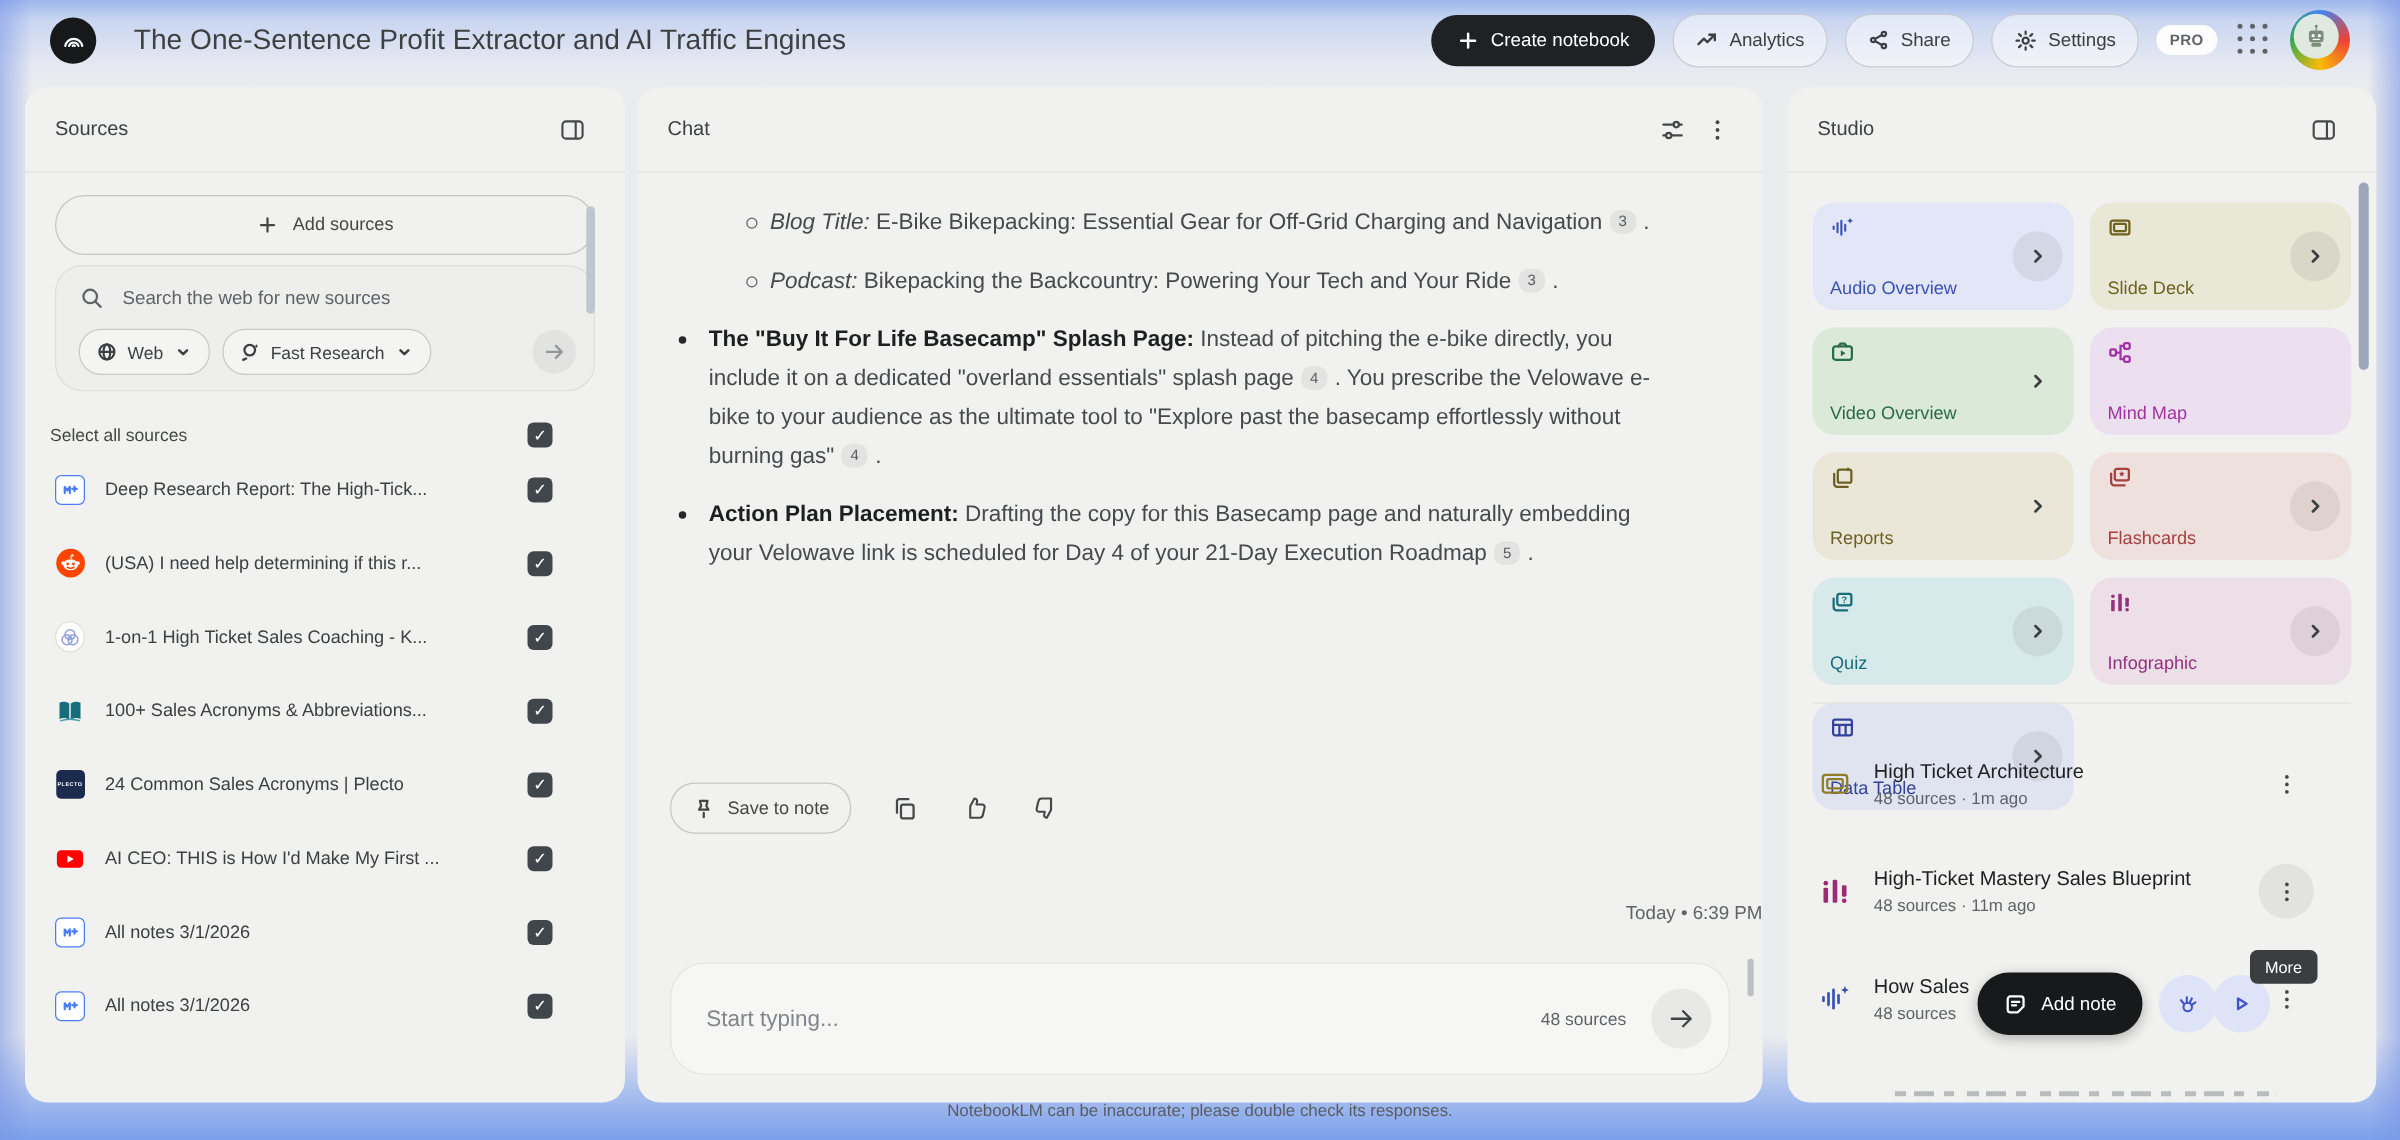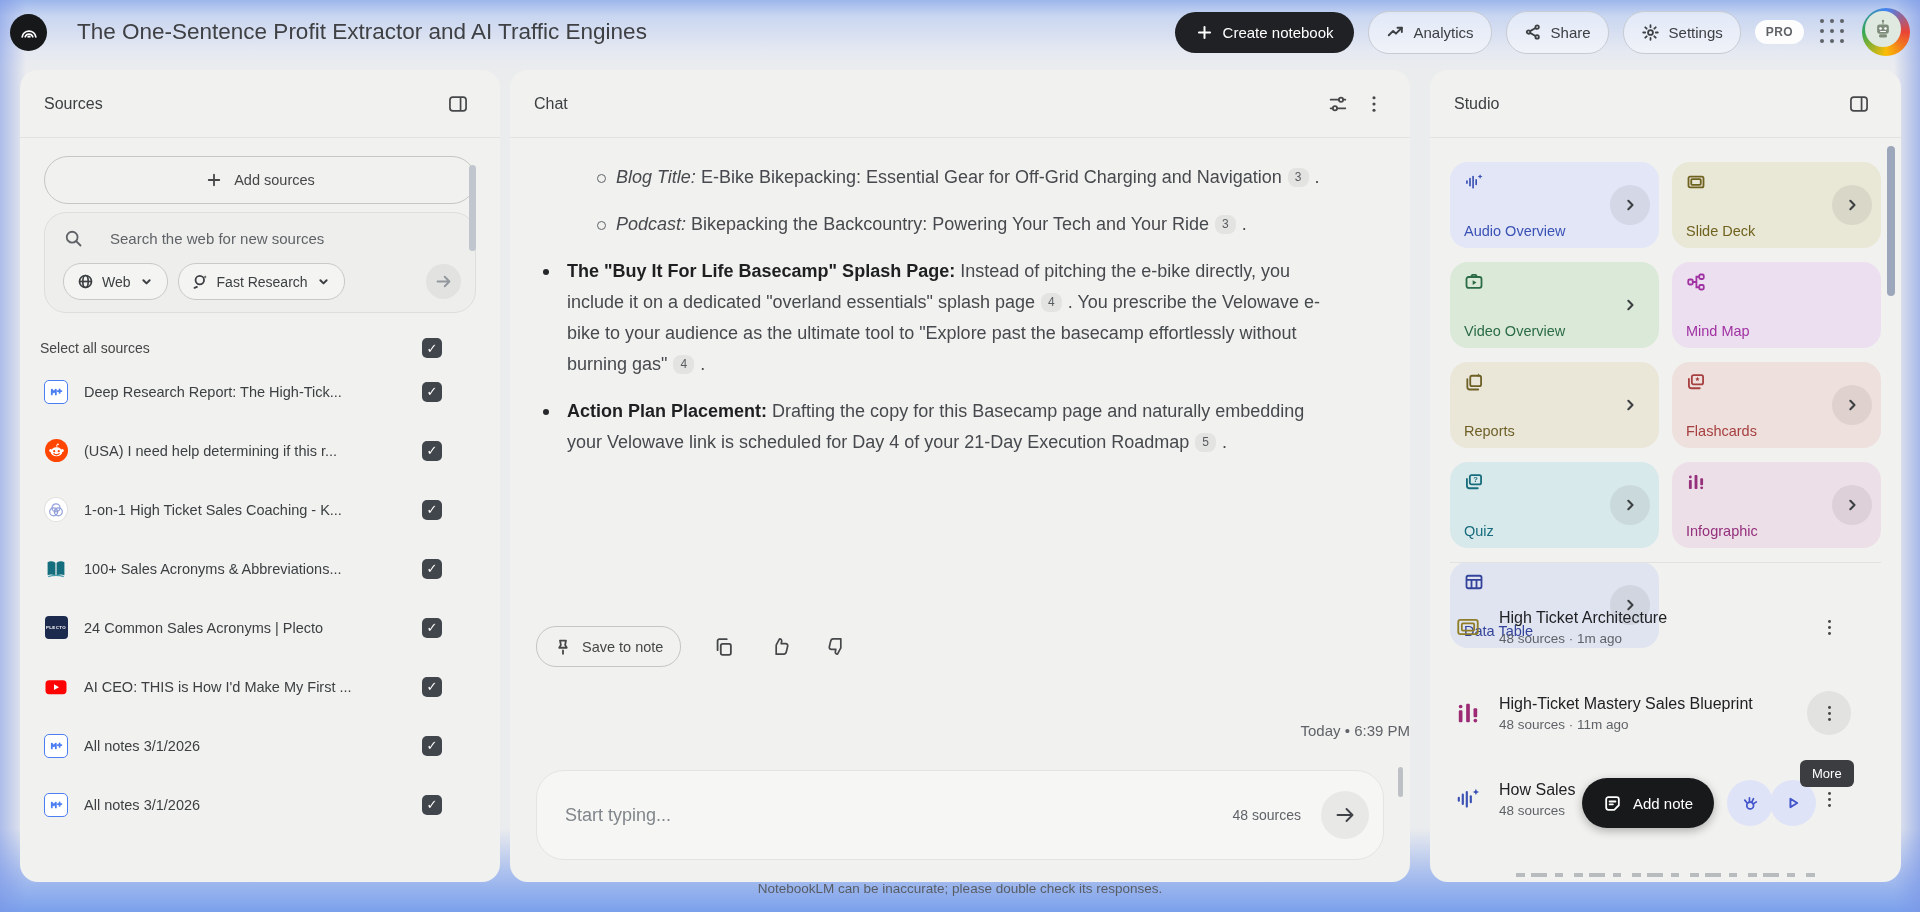--- a/index.html
+++ b/index.html
@@ -7,21 +7,21 @@
     width:1920px;height:912px;position:relative;overflow:hidden;
     font-family:"Liberation Sans",sans-serif;color:#3c4043;
     background:linear-gradient(180deg,#9db7ec 0%,#c9d6f1 16px,#e6e9f1 52px,#ebecee 70px,#ebecee 828px,#aabfee 874px,#7aa0ec 100%);
   }
   .vignette{position:absolute;inset:0;pointer-events:none;z-index:0;
     background:linear-gradient(90deg,rgba(122,150,230,.55) 0,rgba(122,150,230,0) 26px,rgba(122,150,230,0) calc(100% - 26px),rgba(122,150,230,.6) 100%);}
   .ic{display:block}
   .ic *{vector-effect:non-scaling-stroke}
 
   
-  #topbar{position:absolute;top:0;left:0;right:0;height:64px;display:flex;align-items:center;padding:0 10px;z-index:3}
+  #topbar{position:absolute;top:0;left:0;right:0;height:64px;display:flex;align-items:center;padding:0 40px;z-index:3}
   #logo{width:37px;height:37px;border-radius:50%;background:#17181a;display:flex;align-items:center;justify-content:center;flex:none}
   #nb-title{margin-left:30px;font-size:22.5px;color:#3e4043;white-space:nowrap;overflow:hidden;text-overflow:ellipsis;flex:1}
   .tb-right{display:flex;align-items:center;gap:14px;margin-left:20px}
   .pill{height:41px;border-radius:21px;display:flex;align-items:center;gap:9px;font-size:15px;color:#3c4043;
         border:1px solid #c7cbd3;background:rgba(248,250,253,.55);padding:0 17px;cursor:pointer;white-space:nowrap}
   .pill.dark{background:#1f2124;border:none;color:#fff;padding:0 20px;font-weight:500}
   #pro{background:#fdfdfe;border-radius:13px;padding:5px 11px;font-size:12px;font-weight:bold;color:#5f6368;letter-spacing:.4px}
   #appgrid{width:26px;height:26px;display:grid;grid-template-columns:repeat(3,1fr);gap:4px;padding:2px;cursor:pointer}
   #appgrid i{width:4px;height:4px;border-radius:50%;background:#5f6368}
   #avatar{width:42px;height:42px;border-radius:50%;padding:3px;background:conic-gradient(#4285F4,#EA4335,#FBBC05,#34A853,#4285F4);cursor:pointer}
@@ -32,21 +32,21 @@
   #sources-panel{left:20px;width:480px}
   #chat-panel{left:510px;width:900px}
   #studio-panel{left:1430px;width:471px}
   .phead{height:67px;padding:0 24px;display:flex;align-items:center;border-bottom:1px solid #e2e2e0;font-size:16px;color:#3c4043}
   .phead .sp{flex:1}
   .iconbtn{width:36px;height:36px;border-radius:50%;display:flex;align-items:center;justify-content:center;color:#454749;cursor:pointer;flex:none}
 
   
   #add-sources{margin:18px 24px 8px;height:46px;border:1px solid #c4c7c5;border-radius:24px;display:flex;align-items:center;justify-content:center;gap:11px;font-size:14.5px;color:#444746;cursor:pointer}
   #searchbox{margin:8px 24px 0;background:#eeeeec;border:1px solid #dededc;border-radius:22px;padding:15px 14px 12px 18px}
-  #searchbox .row1{display:flex;align-items:center;gap:25px;color:#5f6368}
+  #searchbox .row1{display:flex;align-items:center;gap:13px;color:#5f6368}
   #searchbox input{border:none;outline:none;background:transparent;font-size:15px;color:#5f6368;flex:1;font-family:inherit}
   #searchbox input::placeholder{color:#5f6368;opacity:1}
   #searchbox .row2{margin-top:15px;display:flex;align-items:center;gap:10px}
   .mini-pill{height:35px;border:1px solid #c8cac8;border-radius:18px;display:flex;align-items:center;gap:8px;padding:0 13px;font-size:14px;color:#3c4043;background:#f4f4f2;cursor:pointer}
   #search-go{margin-left:auto;width:35px;height:35px;border-radius:50%;background:#e2e3e1;display:flex;align-items:center;justify-content:center;color:#93989e;cursor:pointer}
   #select-all-row{margin:25px 0 4px;display:flex;align-items:center;padding:0 58px 0 20px;font-size:14px;color:#444746}
   #select-all-row .sp{flex:1}
   .cbx{width:20px;height:20px;border-radius:5px;background:#41454c;color:#fff;font-size:13px;display:flex;align-items:center;justify-content:center;cursor:pointer;flex:none}
   .srcrow{height:59px;display:flex;align-items:center;gap:16px;padding:0 58px 0 24px;cursor:pointer}
   .srcrow .sicon{width:24px;height:24px;flex:none;display:flex;align-items:center;justify-content:center}

